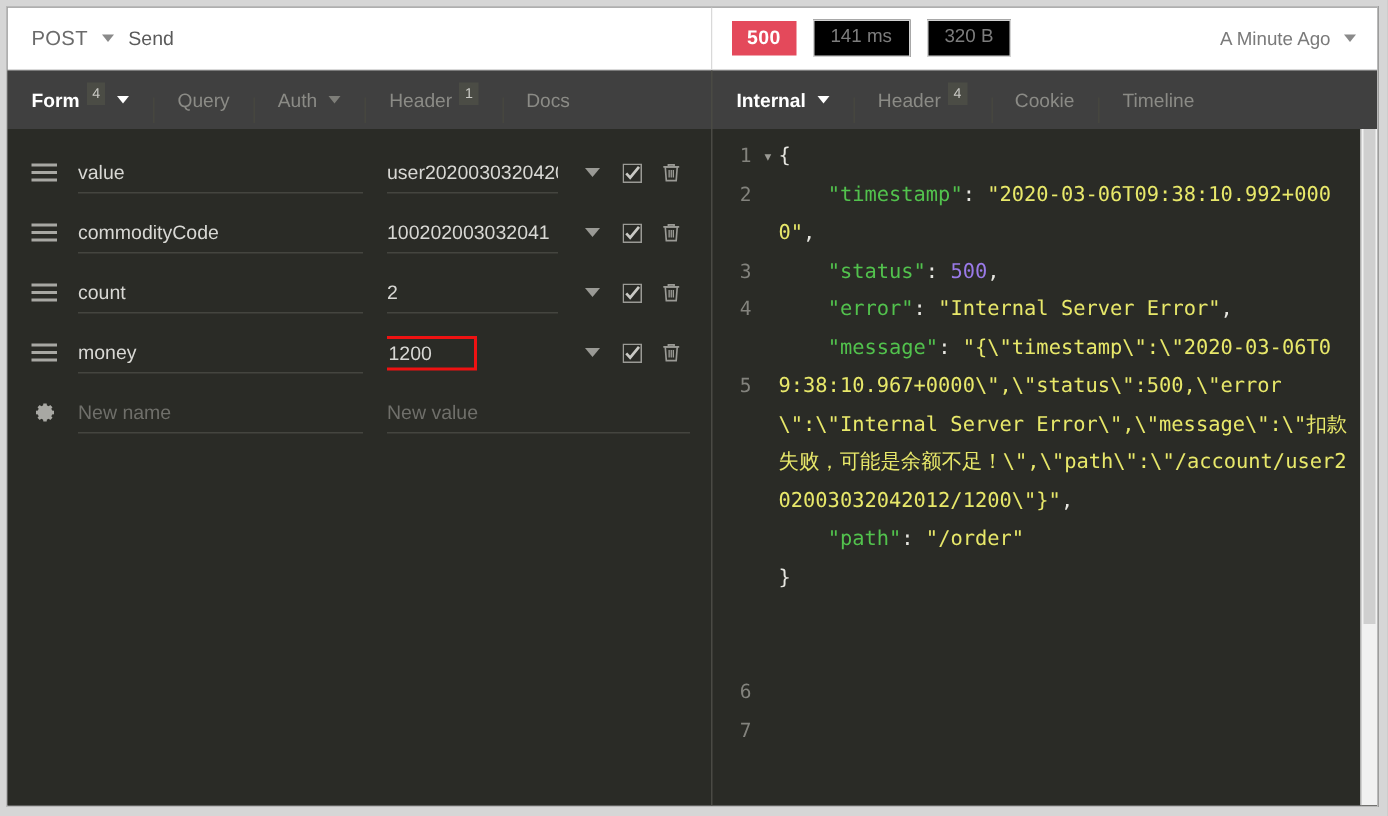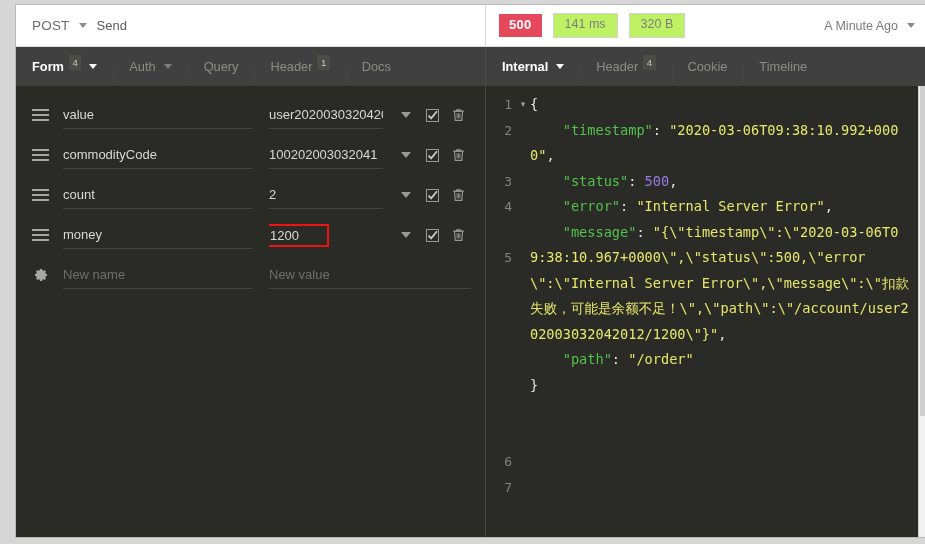--- a/index.html
+++ b/index.html
@@ -10,21 +10,21 @@
     background: #ffffff;
     font-family: "Liberation Sans", sans-serif;
     overflow: hidden;
   }
 
   #app {
     position: relative;
     width: 925px;
     height: 544px;
     background: #d6d6d6;
-    padding: 4px 5px 6px 15px;
+    padding: 4px 5px 6px 4px;
   }
 
   .window {
     position: relative;
     width: 915px;
     height: 534px;
     background: #2a2b26;
     border: 1px solid #b9b9b9;
     display: flex;
     flex-direction: column;
@@ -95,21 +95,21 @@
     background: #e4495b;
     color: #ffffff;
     font-size: 13px;
     font-weight: bold;
     padding: 4px 10px 5px 10px;
     line-height: 1.1;
     letter-spacing: .3px;
   }
 
   .meta-chip {
-    background: #bef264;
+    background: #000000;
     border: 1px solid #d2d2d2;
     color: #7d7d7d;
     font-size: 12.5px;
     padding: 4px 11px 5px 11px;
     margin-left: 11px;
     line-height: 1.1;
   }
 
   .time-ago {
     margin-left: auto;
@@ -406,25 +406,25 @@
     </div>
 
     <div class="tabbar">
       <div class="tabs-left" id="request-tabs">
           <div class="tab active">
             <span>Form</span>
             <span class="tab-badge">4</span>
             <span class="tab-caret"></span>
           </div>
           <div class="tab">
+            <span>Query</span>
+          </div>
+          <div class="tab">
             <span>Auth</span>
             <span class="tab-caret"></span>
-          </div>
-          <div class="tab">
-            <span>Query</span>
           </div>
           <div class="tab">
             <span>Header</span>
             <span class="tab-badge">1</span>
           </div>
           <div class="tab">
             <span>Docs</span>
           </div>
         </div>
       <div class="tabs-right" id="response-tabs">

